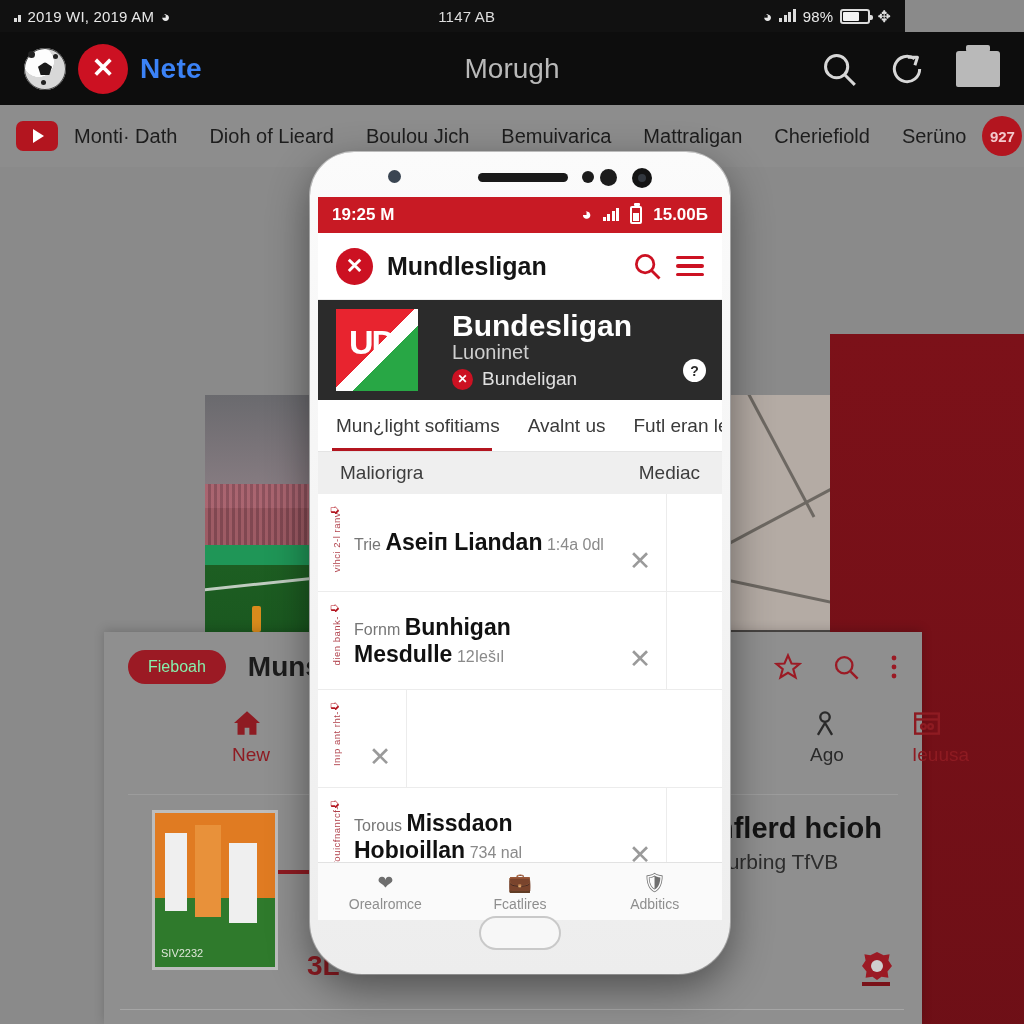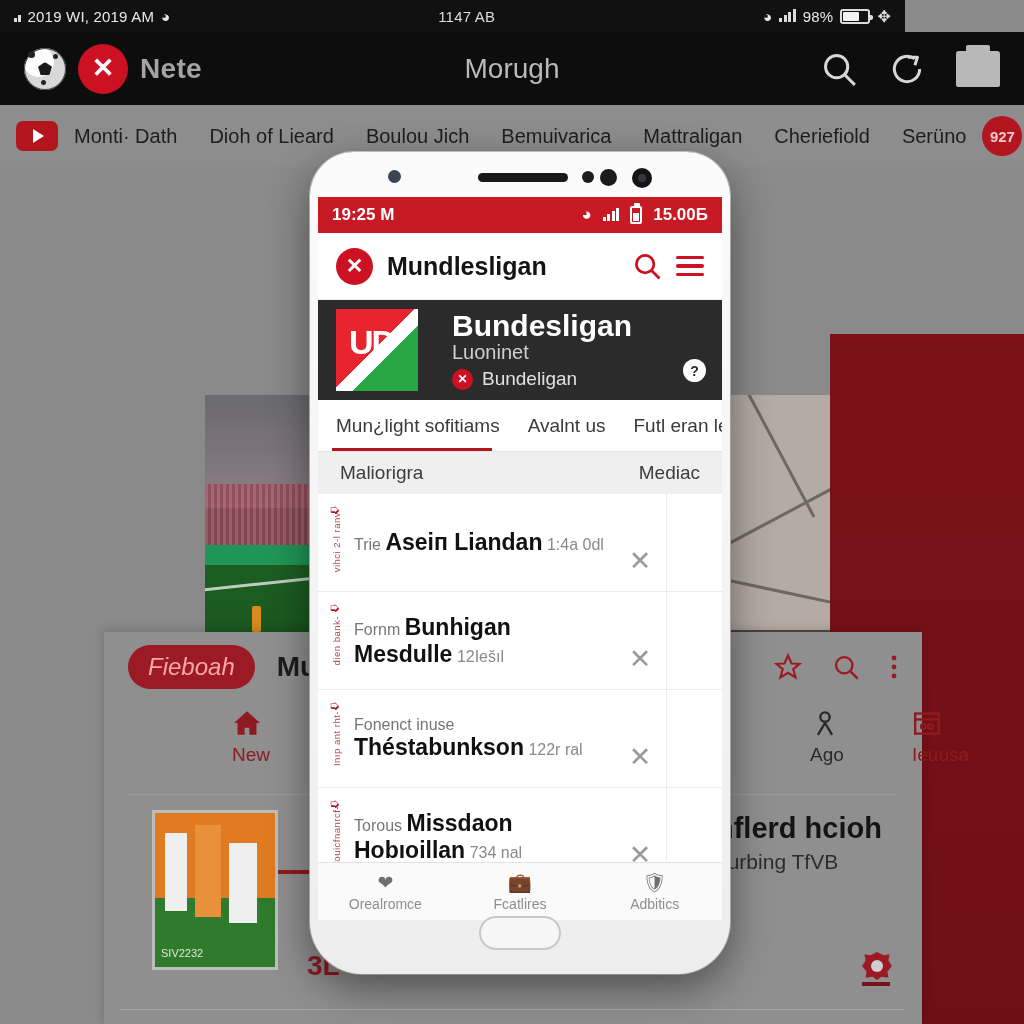--- a/index.html
+++ b/index.html
@@ -54,21 +54,21 @@
   }
   .ball::after{
     content:""; position:absolute; left:4px; top:3px; width:7px;height:7px;background:#222;border-radius:50%;
     box-shadow: 24px 2px 0 -1px #222, 12px 28px 0 -1px #222;
   }
   .xlogo {
     width: 50px; height: 50px; border-radius: 50%; background: #cc1122;
     display:flex; align-items:center; justify-content:center;
     color:#fff; font-size:27px; font-weight:700; line-height:1;
   }
-  .hdr-brand { color:#a3a3a3; font-size:28px; font-weight:600; letter-spacing:.3px;text-align:center; }
+  .hdr-brand { color:#3b82f6; font-size:28px; font-weight:600; letter-spacing:.3px;text-align:center; }
   .hdr-title {
     position:absolute; left:0; right:0; text-align:center;
     color:#b9b9b9; font-size:28px; font-weight:400; pointer-events:none;
   }
   .hdr-right { margin-left:auto; display:flex; align-items:center; gap:30px; z-index:2;}
   .ic { color:#d7d7d7; }
   .trash-ic { width:44px; height:36px; background:#b9b9b9; border-radius:3px 3px 2px 2px; position:relative;}
   .trash-ic::before{content:"";position:absolute;left:10px;top:-6px;width:24px;height:7px;background:#b9b9b9;border-radius:2px;}
 
   
@@ -121,21 +121,21 @@
   }
   .redpanel-inner{position:absolute; left:0; top:0; width:100%; height:100%; background:linear-gradient(#7c1119,#6b0f16);}
 
   
   .bg-card {
     position:absolute; left:104px; top:632px; width:818px; height:392px;
     background:#8f8f8f; box-shadow: 0 -2px 10px rgba(0,0,0,.18);
   }
   .bgc-top { position:absolute; left:0; top:0; width:100%; height:70px; display:flex; align-items:center; padding:0 24px;}
   .pill {
-    background:#9b1a24; color:#fca5a5; font-size:24px; padding:8px 20px; border-radius:22px;font-style:italic;
+    background:#9b1a24; color:#86efac; font-size:16px; padding:8px 20px; border-radius:22px;
   }
   .bgc-title { color:#1c1c1c; font-size:28px; font-weight:700; margin-left:22px; }
   .bgc-topicons { margin-left:auto; display:flex; align-items:center; gap:30px; color:#9b1a24;}
   .bgc-tabs { position:absolute; left:0; top:78px; width:100%; height:78px; }
   .bgt { position:absolute; text-align:center; color:#8e1b22; font-size:19px; }
   .bgt .glyph { display:block; margin:0 auto 8px; }
   .bgt.t1 { left:128px; } .bgt.t2 { left:230px; }
   .bgt.t3 { left:706px; color:#2a2a2a;} .bgt.t4 { left:808px; color:#8e1b22;}
   .tab-underline{position:absolute;left:124px;top:160px;width:100px;height:4px;background:#8e1b22;border-radius:2px;}
   .bgc-hr{position:absolute;left:24px;top:162px;width:770px;height:1px;background:#9c9c9c;}
@@ -542,25 +542,20 @@
           <span class="row-kebab">
             <span><span class="kdot"></span><span class="kdot"></span><span class="kdot"></span></span>
           </span>
         </div>
 
         <div class="row">
           <span class="row-rail">
             <span class="rail-ic">➭</span>
             <span class="rail-txt">Inıр ant rht‑</span>
           </span>
-          <span class="row-main">
-            <span class="row-k">Fonenct inuse</span>
-            <span class="row-t">Théstabunkson</span>
-            <span class="row-m">122r ral</span>
-          </span>
           <span class="row-x">✕</span>
           <span class="row-kebab">
             <span><span class="kdot red"></span><span class="kdot red"></span><span class="kdot red"></span></span>
           </span>
         </div>
 
         <div class="row">
           <span class="row-rail">
             <span class="rail-ic">➭</span>
             <span class="rail-txt">Touicfnanrcf‑</span>

